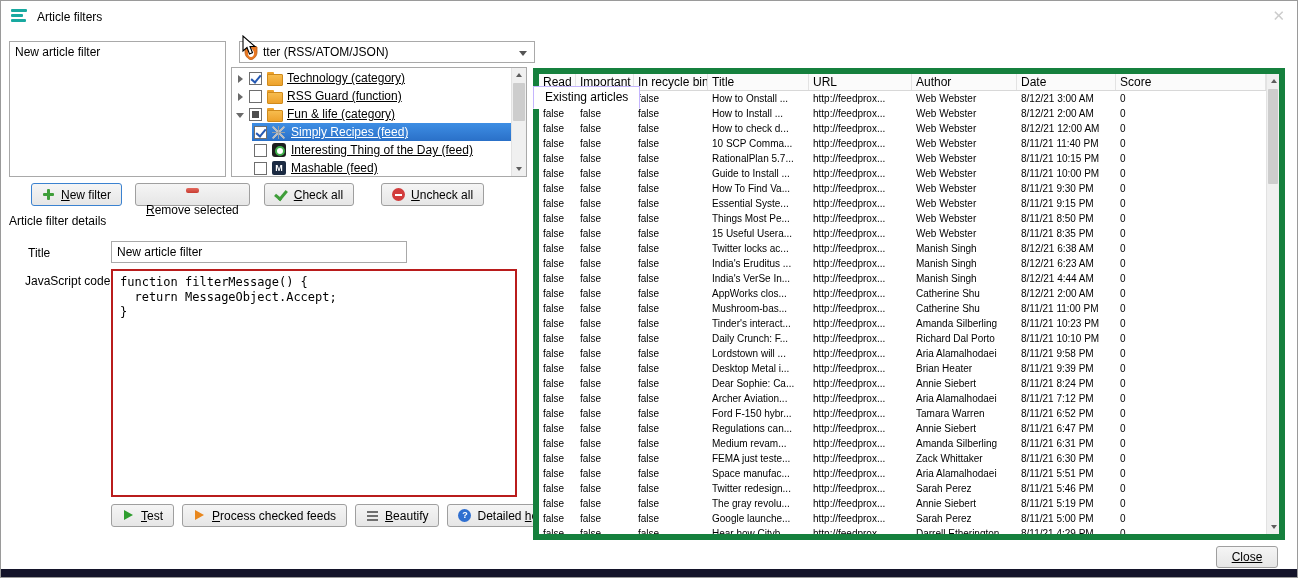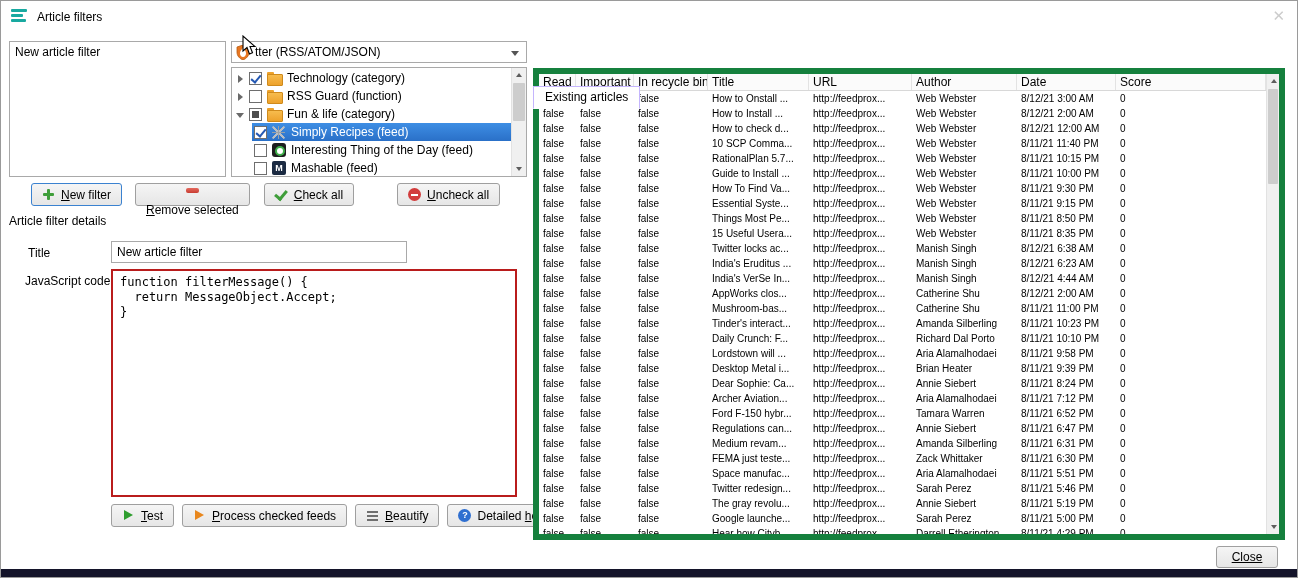--- a/index.html
+++ b/index.html
@@ -17,21 +17,21 @@
   .app-icon i:nth-child(2){width:12px}
   .app-icon i:nth-child(3){width:15px}
   .title-text{position:absolute;left:36px;top:9px;}
   .close-x{position:absolute;right:12px;top:6px;color:#cccccc;font-size:15px;cursor:default;}
 
   
   .filters-list{position:absolute;left:8px;top:40px;width:217px;height:136px;border:1px solid #a9a9a9;background:#fff;padding:2px;}
   .list-item{height:17px;line-height:17px;padding:0 3px;white-space:nowrap;overflow:hidden;}
 
   
-  .combobox{position:absolute;left:230px;top:40px;width:296px;height:22px;border:1px solid #a9a9a9;background:#fff;display:flex;align-items:center;padding:0 22px 0 4px;}
+  .combobox{position:absolute;left:238px;top:40px;width:296px;height:22px;border:1px solid #a9a9a9;background:#fff;display:flex;align-items:center;padding:0 22px 0 4px;}
   .combo-text{margin-left:5px;white-space:nowrap;overflow:hidden;}
   .combo-arrow{position:absolute;right:7px;top:9px;width:0;height:0;border-left:4px solid transparent;border-right:4px solid transparent;border-top:5px solid #555;}
 
   
   .tree{position:absolute;left:230px;top:66px;width:296px;height:110px;border:1px solid #a9a9a9;background:#fff;overflow:hidden;}
   .tree-inner{position:absolute;left:0;top:1px;right:15px;bottom:0;overflow:hidden;}
   .tree-row{display:flex;align-items:center;height:18px;padding-left:2px;white-space:nowrap;}
   .tree-row.feed{margin-left:20px;padding-left:2px;}
   .tree-row.selected{background:linear-gradient(#3e8ee4,#2a70c8);color:#fff;}
   .expander{width:13px;height:13px;position:relative;flex:0 0 13px;margin-right:2px;}
@@ -46,21 +46,21 @@
   .folder-icon::after{content:'';position:absolute;left:0;top:2px;width:14px;height:10px;background:linear-gradient(#f7bc4e,#eda22c);border-radius:1px;border:1px solid #cf8a1c;}
   .snowflake-icon{width:13px;height:13px;flex-basis:13px;background:
     linear-gradient(0deg,transparent 44%,#98a0a8 44%,#98a0a8 56%,transparent 56%),
     linear-gradient(90deg,transparent 44%,#98a0a8 44%,#98a0a8 56%,transparent 56%),
     linear-gradient(45deg,transparent 45%,#b8bec4 45%,#b8bec4 55%,transparent 55%),
     linear-gradient(135deg,transparent 45%,#b8bec4 45%,#b8bec4 55%,transparent 55%);
     border-radius:2px;margin-right:6px;}
   .green-dot-icon{width:14px;height:14px;flex-basis:14px;background:#1d1d1d;border-radius:3px;}
   .green-dot-icon::after{content:'';position:absolute;left:3px;top:3px;width:6px;height:6px;background:#fff;border:2px solid #3fae49;border-radius:50%;}
   .mashable-icon{width:14px;height:14px;flex-basis:14px;background:#1b2a42;border-radius:2px;color:#fff;font-size:9px;font-weight:bold;text-align:center;line-height:14px;}
-  .tree-label{overflow:hidden;}
+  .tree-label{overflow:hidden;text-decoration:underline;}
 
   
   .sb-v{position:absolute;right:0;top:0;bottom:0;background:#f0f0f0;border-left:1px solid #e2e2e2;}
   .tree .sb-v{width:15px;}
   .sb-arrow{position:absolute;left:0;right:0;height:14px;}
   .sb-arrow.up::before{content:'';position:absolute;left:4px;top:5px;border-bottom:4px solid #5d5d5d;border-left:3.5px solid transparent;border-right:3.5px solid transparent;}
   .sb-arrow.down{bottom:0;}
   .sb-arrow.down::before{content:'';position:absolute;left:4px;top:5px;border-top:4px solid #5d5d5d;border-left:3.5px solid transparent;border-right:3.5px solid transparent;}
   .sb-thumb{position:absolute;left:1px;right:1px;background:#cdcdcd;border-radius:1px;}
 
@@ -77,21 +77,21 @@
   .ic.noentry::before{content:'';position:absolute;left:0;top:0;width:13px;height:13px;background:#d23c3c;border-radius:50%;}
   .ic.noentry::after{content:'';position:absolute;left:3px;top:5.5px;width:7px;height:2px;background:#fff;}
   .ic.play-green::before{content:'';position:absolute;left:2px;top:1px;border-left:9px solid #2f9e2f;border-top:5.5px solid transparent;border-bottom:5.5px solid transparent;}
   .ic.play-orange::before{content:'';position:absolute;left:2px;top:1px;border-left:9px solid #e8871e;border-top:5.5px solid transparent;border-bottom:5.5px solid transparent;}
   .ic.lines::before{content:'';position:absolute;left:1px;top:2px;width:11px;height:2px;background:#6f6f6f;box-shadow:0 4px 0 #6f6f6f,0 8px 0 #6f6f6f;}
   .ic.help{background:#2f6fd0;border-radius:50%;color:#fff;font-size:9px;font-weight:bold;text-align:center;line-height:13px;}
   .ic.help::before{content:'?';}
   .filter-btn-row{position:absolute;left:30px;top:182px;display:flex;}
   .filter-btn-row .btn:nth-child(2){margin-left:13px;flex-direction:column;}
   .filter-btn-row .btn:nth-child(3){margin-left:14px;}
-  .filter-btn-row .btn:nth-child(4){margin-left:43px;}
+  .filter-btn-row .btn:nth-child(4){margin-left:27px;}
 
   
   .section-label{position:absolute;left:8px;top:213px;}
   .title-label{position:absolute;left:27px;top:245px;}
   .title-input{position:absolute;left:110px;top:240px;width:296px;height:22px;border:1px solid #a9a9a9;padding:0 5px;font-family:"Liberation Sans",sans-serif;font-size:12px;background:#fff;}
   .js-label{position:absolute;left:24px;top:273px;}
   .code-editor{position:absolute;left:110px;top:268px;width:406px;height:228px;border:2px solid #b91c1c;background:#fff;margin:0;padding:4px 7px;font-family:"DejaVu Sans Mono",monospace;font-size:12px;line-height:15px;white-space:pre;overflow:hidden;}
   .action-btn-row{position:absolute;left:110px;top:503px;display:flex;gap:8px;}
 
   

